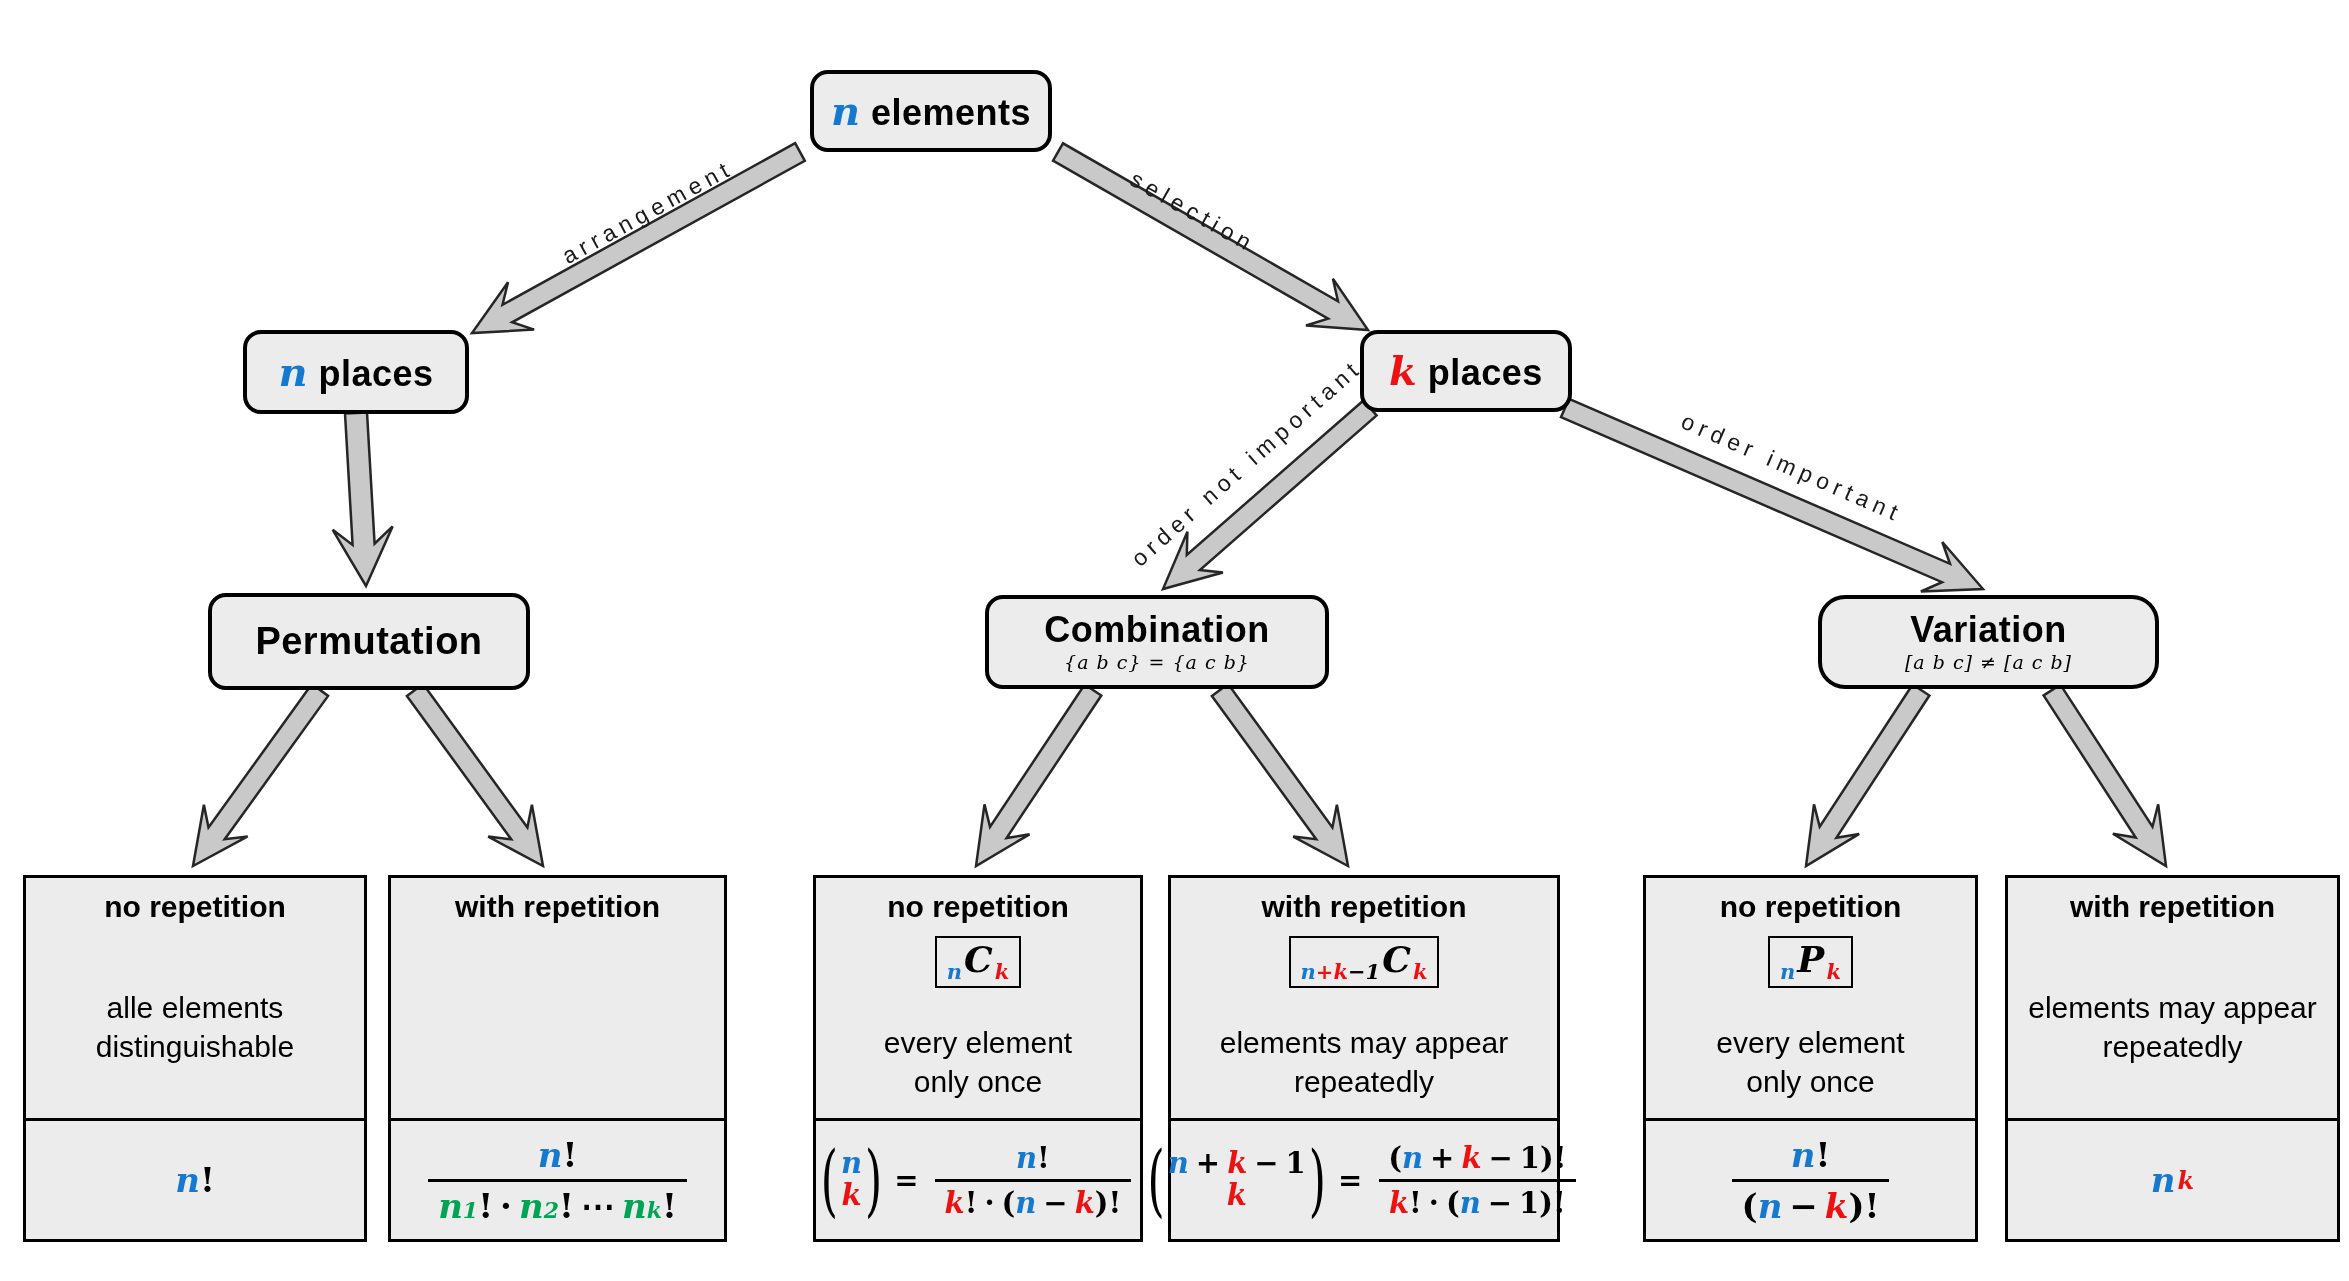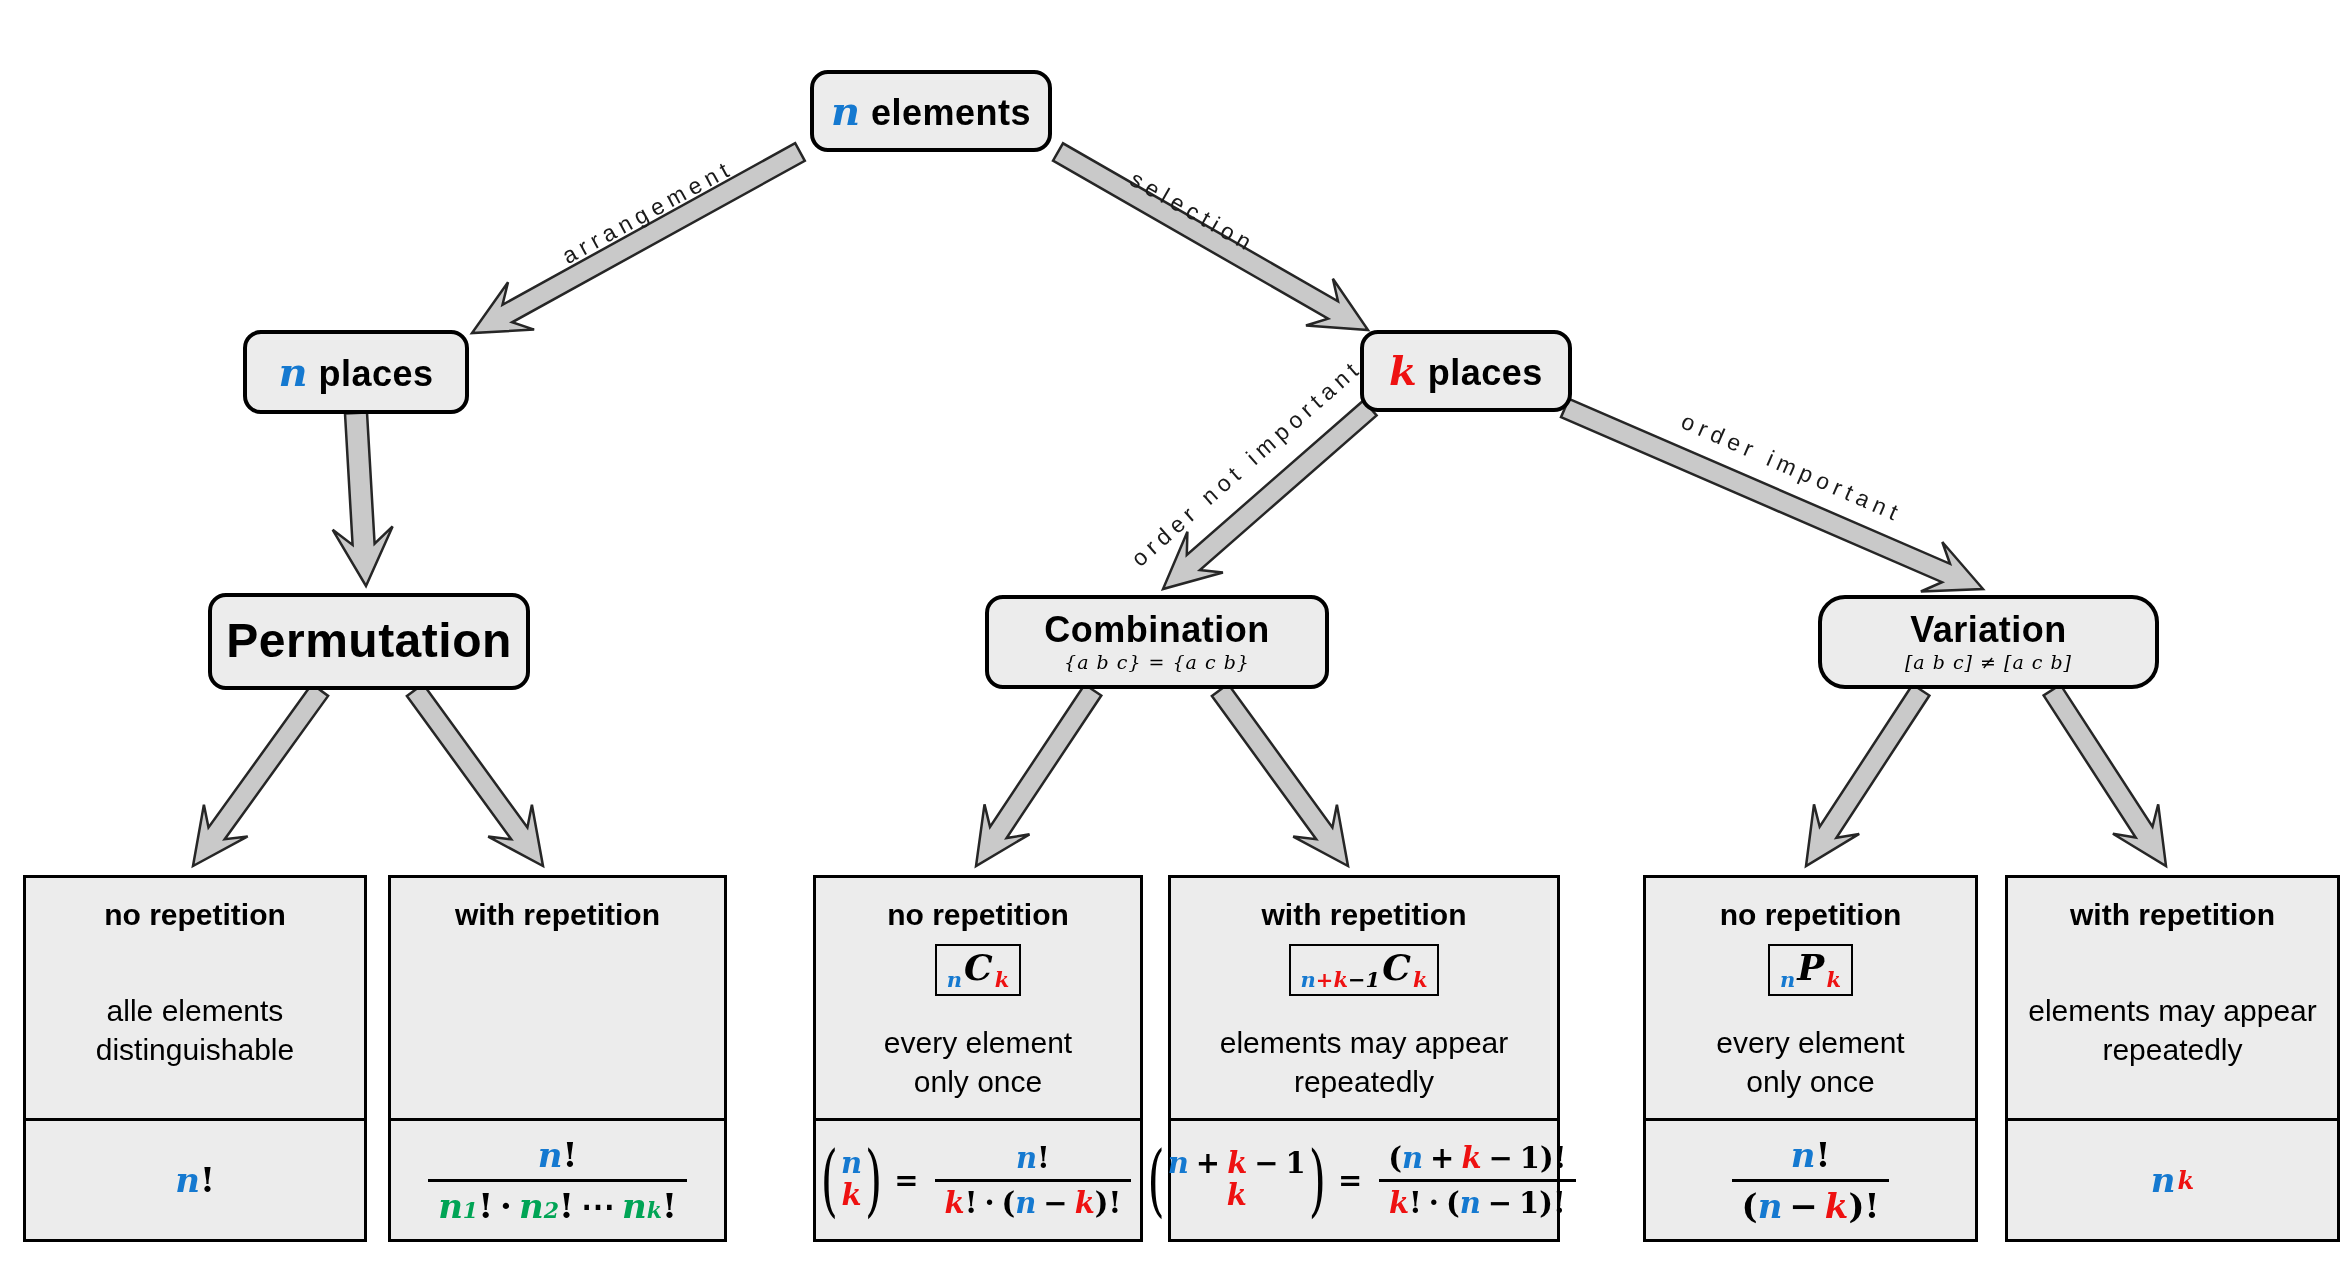--- a/index.html
+++ b/index.html
@@ -7,35 +7,35 @@
        font-family:"Liberation Sans",sans-serif;color:#000;}
   .stage{position:absolute;left:0;top:0;width:2349px;height:1281px;}
   svg.arrows{position:absolute;left:0;top:0;}
 
   
   .node{position:absolute;background:var(--fill);border:4px solid #000;border-radius:18px;
         box-sizing:border-box;display:flex;flex-direction:column;align-items:center;
         justify-content:center;line-height:1.05;}
   .node-line{display:flex;align-items:baseline;}
   .node-title{font-weight:bold;font-size:36px;letter-spacing:0.5px;}
-  .node-title.big{font-size:48px;}
+  .node-title.big{font-size:38px;}
   .mvar{font-family:"DejaVu Serif",serif;font-style:italic;font-weight:bold;}
   .node .mvar{font-size:40px;margin-right:11px;}
   .node-sub{font-family:"DejaVu Serif",serif;font-style:italic;font-size:19px;
             font-weight:normal;margin-top:4px;letter-spacing:1px;}
 
   
   .edge-label{position:absolute;font-size:23px;letter-spacing:0.24em;color:#1a1a1a;
               white-space:nowrap;}
 
   
   .panel{position:absolute;background:var(--fill);border:3px solid #000;box-sizing:border-box;
          display:flex;flex-direction:column;}
   .panel-top{height:243px;box-sizing:border-box;border-bottom:3px solid #000;
-             display:flex;flex-direction:column;align-items:center;padding:20px 6px 16px;}
+             display:flex;flex-direction:column;align-items:center;padding:12px 6px 16px;}
   .panel-bottom{flex:1;display:flex;align-items:center;justify-content:center;}
   .panel-title{font-weight:bold;font-size:30px;}
   .spacer{flex:1;}
   .desc{font-size:30px;text-align:center;line-height:1.32;}
 
   
   .badge{border:2px solid #000;background:var(--fill);margin-top:12px;
          font-family:"DejaVu Serif",serif;font-style:italic;font-weight:bold;
          display:inline-flex;align-items:flex-end;padding:3px 10px 9px;line-height:1;}
   .badge .sub{font-size:21px;margin-bottom:-5px;}

